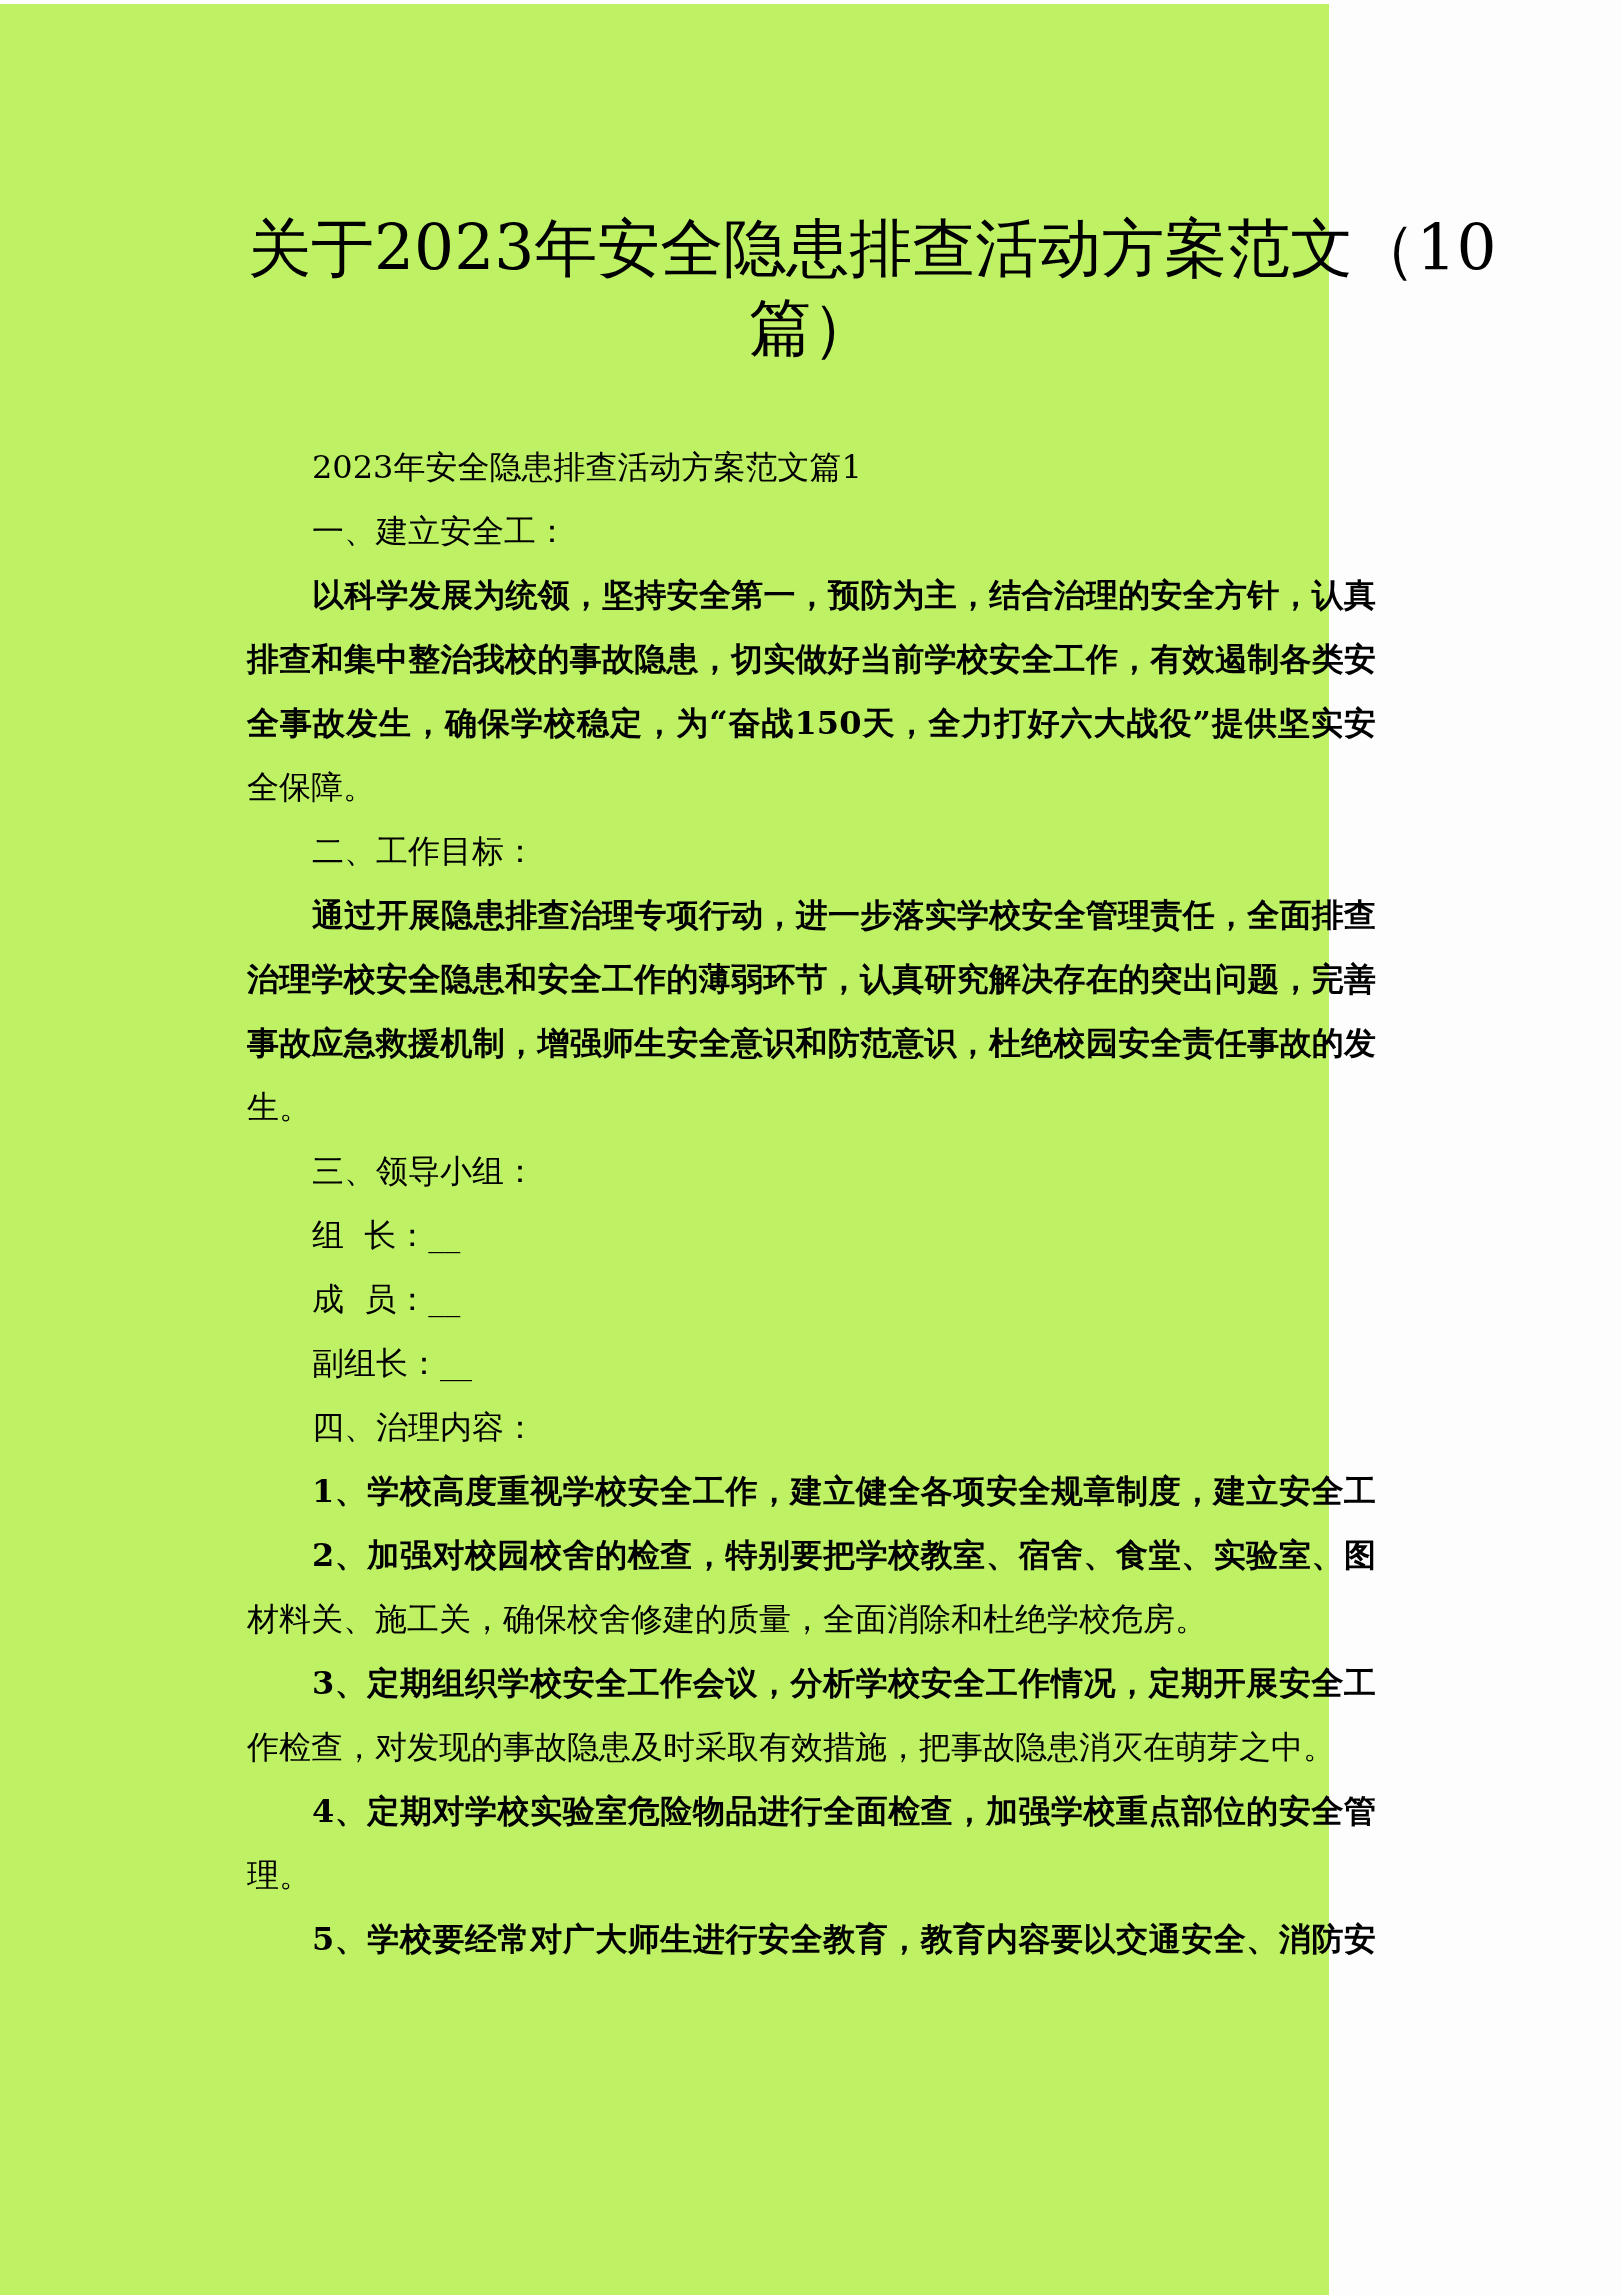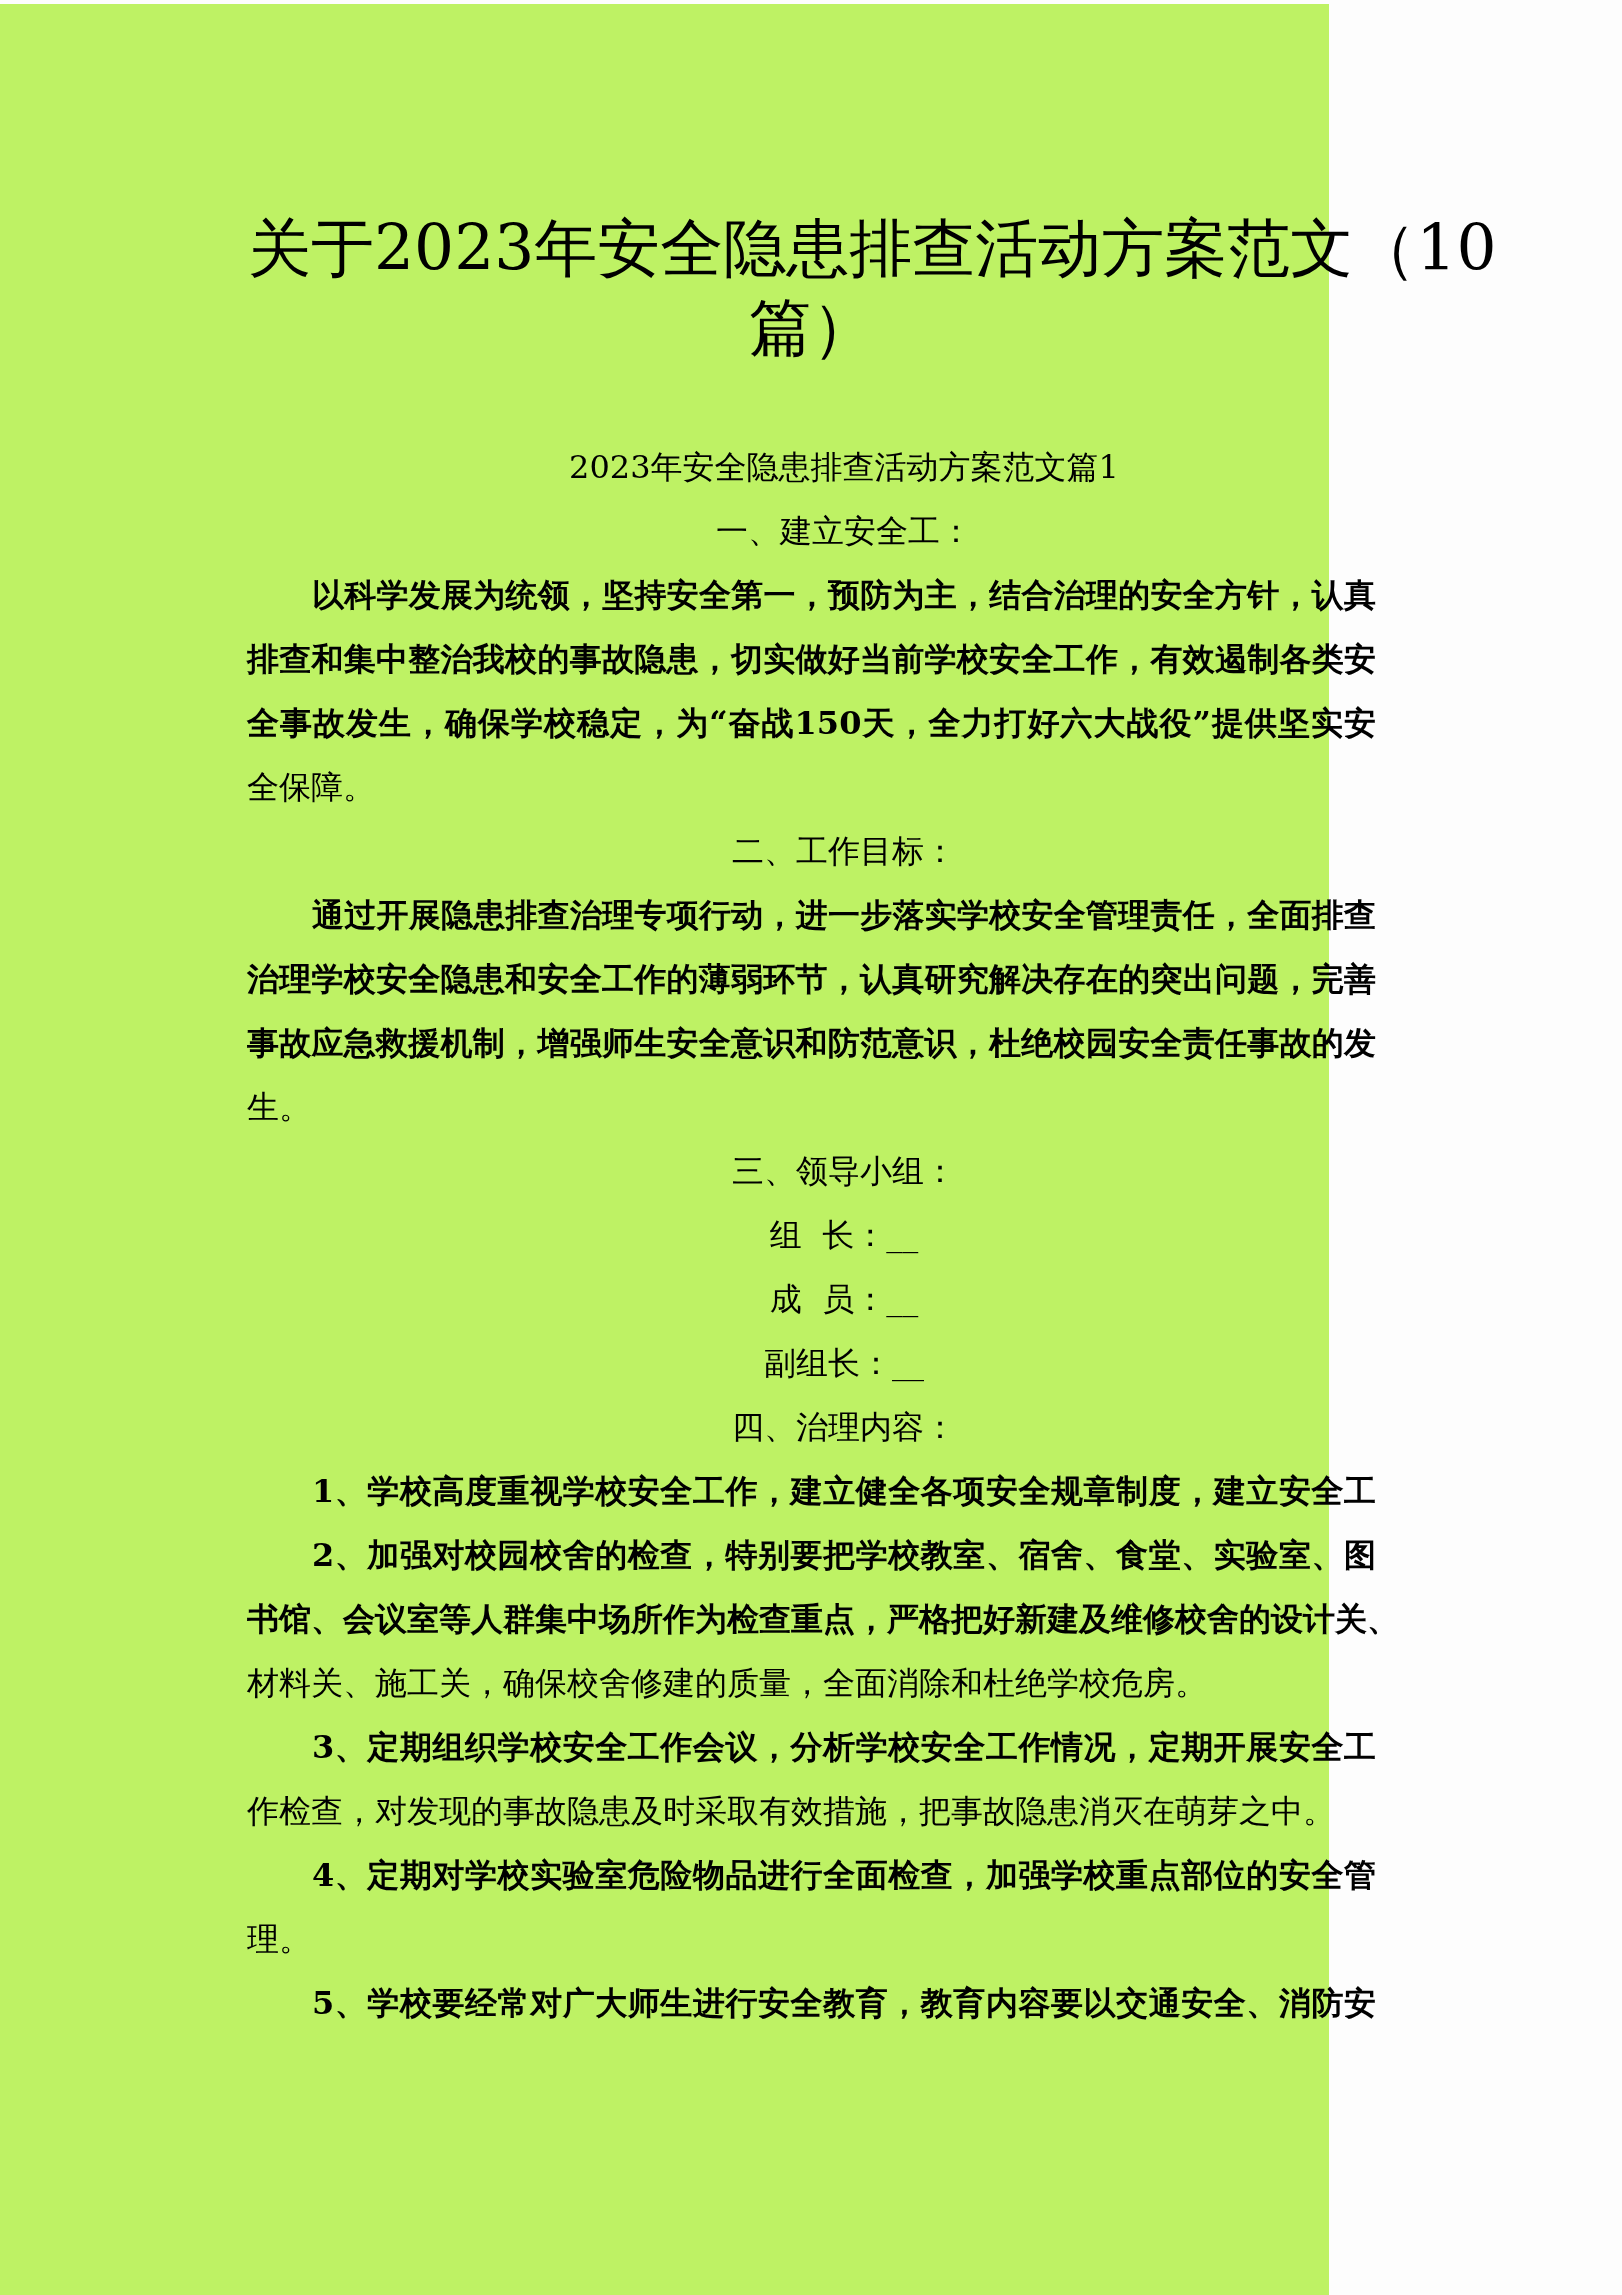--- a/index.html
+++ b/index.html
@@ -56,21 +56,20 @@
     white-space: nowrap;
     overflow: visible;
   }
   .line.full {
     text-align: justify;
     text-align-last: justify;
     font-weight: bold;
   }
   .line.indent {
     padding-left: 65px;
-    text-align: center;
   }
 </style>
 </head>
 <body>
 
 <div class="page">
 
   <h1 class="title">
     <span class="tline justify">关于2023年安全隐患排查活动方案范文（10</span>
     <span class="tline">篇）</span>
@@ -88,21 +87,20 @@
     <span class="line full">治理学校安全隐患和安全工作的薄弱环节，认真研究解决存在的突出问题，完善</span>
     <span class="line full">事故应急救援机制，增强师生安全意识和防范意识，杜绝校园安全责任事故的发</span>
     <span class="line">生。</span>
     <span class="line indent">三、领导小组：</span>
     <span class="line indent" style="white-space: pre;">组  长：__</span>
     <span class="line indent" style="white-space: pre;">成  员：__</span>
     <span class="line indent">副组长：__</span>
     <span class="line indent">四、治理内容：</span>
     <span class="line indent full">1、学校高度重视学校安全工作，建立健全各项安全规章制度，建立安全工</span>
     <span class="line indent full">2、加强对校园校舍的检查，特别要把学校教室、宿舍、食堂、实验室、图</span>
-    <span class="line full">书馆、会议室等人群集中场所作为检查重点，严格把好新建及维修校舍的设计关、</span>
     <span class="line">材料关、施工关，确保校舍修建的质量，全面消除和杜绝学校危房。</span>
     <span class="line indent full">3、定期组织学校安全工作会议，分析学校安全工作情况，定期开展安全工</span>
     <span class="line">作检查，对发现的事故隐患及时采取有效措施，把事故隐患消灭在萌芽之中。</span>
     <span class="line indent full">4、定期对学校实验室危险物品进行全面检查，加强学校重点部位的安全管</span>
     <span class="line">理。</span>
     <span class="line indent full">5、学校要经常对广大师生进行安全教育，教育内容要以交通安全、消防安</span>
   </div>
 
 </div>
 

